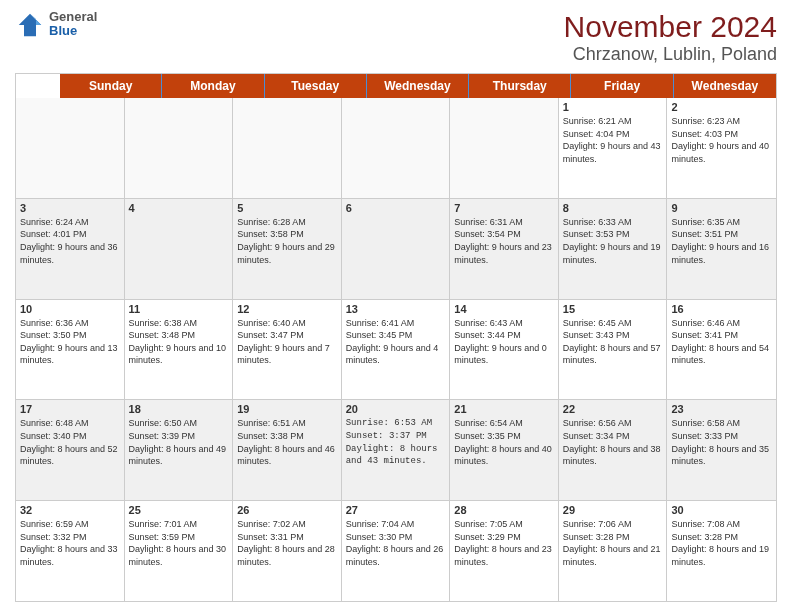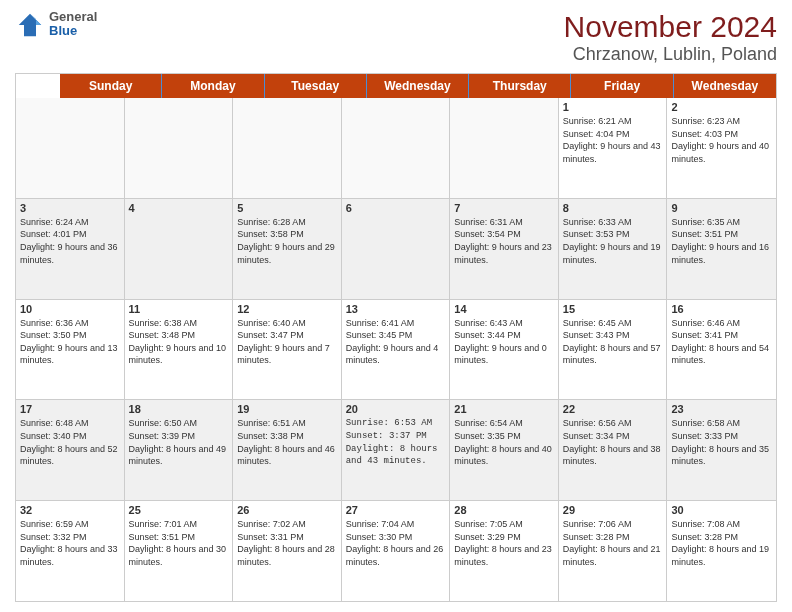--- a/index.html
+++ b/index.html
@@ -290,21 +290,21 @@
         <div class="cal-row">
           <div class="cal-cell">
             <span class="day-num">32</span>
             <div class="day-info" style="white-space: pre-line;">Sunrise: 6:59 AM
 Sunset: 3:32 PM
 Daylight: 8 hours and 33 minutes.</div>
           </div>
           <div class="cal-cell">
             <span class="day-num">25</span>
             <div class="day-info" style="white-space: pre-line;">Sunrise: 7:01 AM
-Sunset: 3:51 PM
+Sunset: 3:59 PM
 Daylight: 8 hours and 30 minutes.</div>
           </div>
           <div class="cal-cell">
             <span class="day-num">26</span>
             <div class="day-info" style="white-space: pre-line;">Sunrise: 7:02 AM
 Sunset: 3:31 PM
 Daylight: 8 hours and 28 minutes.</div>
           </div>
           <div class="cal-cell">
             <span class="day-num">27</span>

